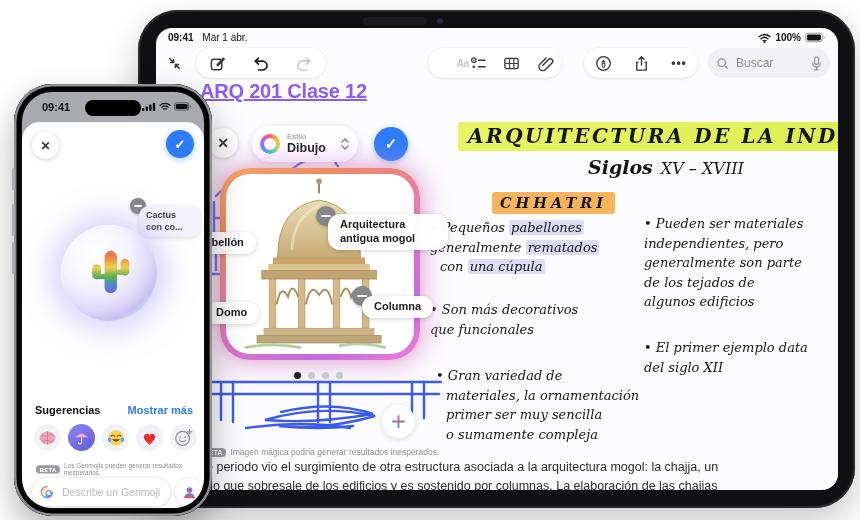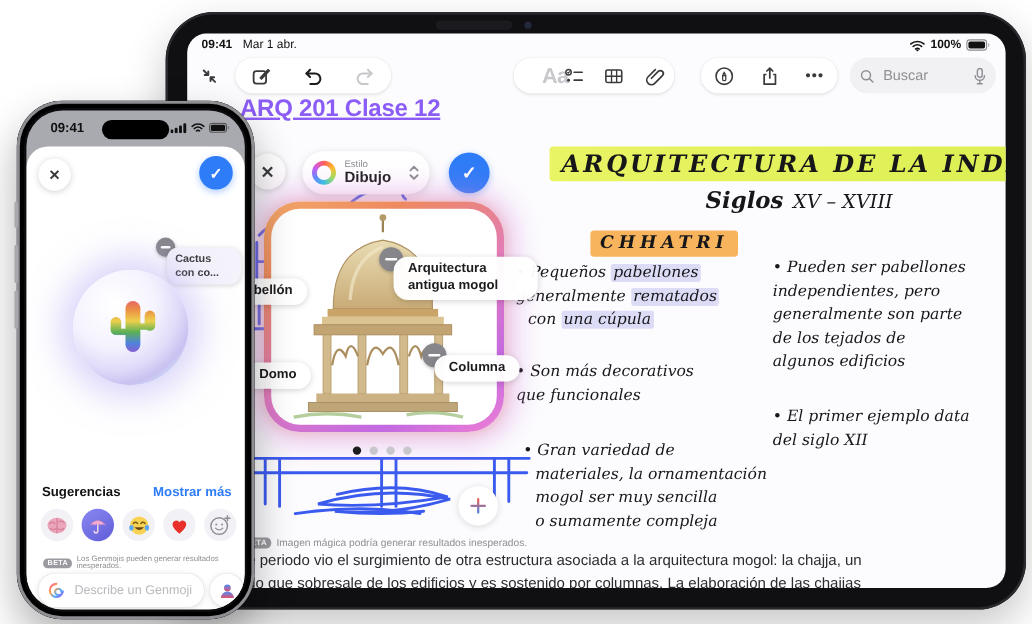--- a/index.html
+++ b/index.html
@@ -14,21 +14,21 @@
                border-radius:16px;overflow:hidden;}
   .ipad-status{position:absolute;left:0;top:4px;width:100%;height:14px;font-size:10px;color:#111;}
   .st-left{position:absolute;left:12px;top:0;font-weight:700;}
   .st-left .date{font-weight:400;margin-left:6px;}
   .st-right{position:absolute;right:12px;top:0;display:flex;align-items:center;gap:4px;font-weight:600;}
   
   .tb-pill{position:absolute;top:20px;height:30px;background:#fff;border-radius:15px;
            box-shadow:0 1px 3px rgba(0,0,0,.10), 0 0 0 .5px rgba(0,0,0,.04);
            display:flex;align-items:center;justify-content:space-around;}
   .tb-btn{width:28px;height:28px;display:flex;align-items:center;justify-content:center;border:none;background:transparent;padding:0;}
-  .aa{font-size:18px;color:#c7c7cc;font-weight:600;letter-spacing:-.5px;margin-left:36px;}
+  .aa{font-size:10px;color:#c7c7cc;font-weight:600;letter-spacing:-.5px;margin-left:36px;}
   .more{font-size:12px;color:#3a3a3c;letter-spacing:1px;font-weight:700;}
   .search-pill{position:absolute;top:20px;left:552px;width:122px;height:30px;background:#f1f1f4;
                border-radius:15px;display:flex;align-items:center;padding:0 8px;box-sizing:border-box;gap:5px;}
   .search-pill input{flex:1;min-width:0;border:none;background:transparent;outline:none;font-size:12px;color:#a21caf;
                font-family:"Liberation Sans",sans-serif;}
   .search-pill input::placeholder{color:#8e8e93;}
   .note-title{position:absolute;left:44px;top:52px;font-size:20px;font-weight:700;color:#8b5cf6;letter-spacing:-.2px;text-decoration:underline;}
   
   .circ{position:absolute;border-radius:50%;display:flex;align-items:center;justify-content:center;border:none;}
   .x-btn{width:30px;height:30px;background:#fff;box-shadow:0 1px 5px rgba(0,0,0,.18);color:#3a3a3c;font-size:14px;font-weight:700;}
@@ -270,25 +270,25 @@
         <div><span>generalmente </span><span class="hl-lav">rematados</span></div>
         <div class="ind2"><span>con </span><span class="hl-lav">una cúpula</span></div>
       </div>
       <div class="hw hw-col colL2">
         <div>• Son más decorativos</div>
         <div>que funcionales</div>
       </div>
       <div class="hw hw-col colL3">
         <div>• Gran variedad de</div>
         <div class="ind2">materiales, la ornamentación</div>
-        <div class="ind2">mogol ser muy sencilla</div>
+        <div class="ind2">primer ser muy sencilla</div>
         <div class="ind2">o sumamente compleja</div>
       </div>
       <div class="hw hw-col colR">
-        <div>• Pueden ser pabellones</div>
+        <div>• Pueden ser materiales</div>
         <div>independientes, pero</div>
         <div>generalmente son parte</div>
         <div>de los tejados de</div>
         <div>algunos edificios</div>
       </div>
       <div class="hw hw-col colR2">
         <div>• El primer ejemplo data</div>
         <div>del siglo XII</div>
       </div>
 

